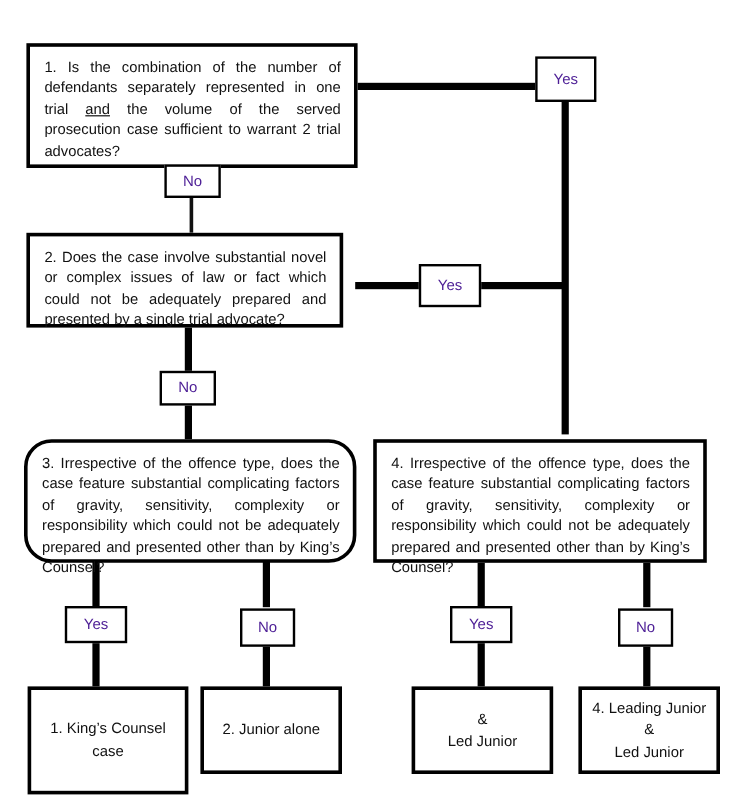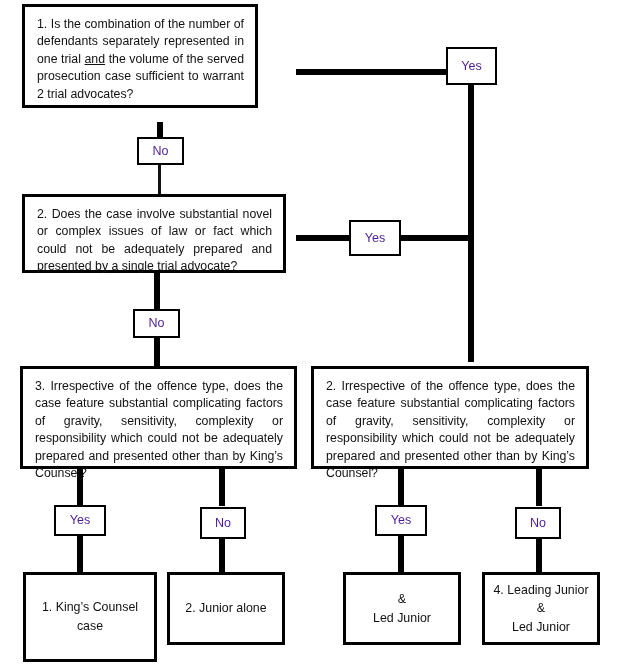--- a/index.html
+++ b/index.html
@@ -107,36 +107,36 @@
 
   <div class="conn" style="left:219px; top:468px; width:6px; height:38px;"></div>
   <div class="conn" style="left:219px; top:535px; width:6px; height:38px;"></div>
 
   <div class="conn" style="left:398px; top:468px; width:6px; height:38px;"></div>
   <div class="conn" style="left:398px; top:535px; width:6px; height:38px;"></div>
 
   <div class="conn" style="left:536px; top:468px; width:6px; height:38px;"></div>
   <div class="conn" style="left:536px; top:535px; width:6px; height:38px;"></div>
 
-  <div class="node qbox" style="left:22px; top:4px; width:236px; height:104px; border-width:3px;">
+  <div class="node qbox" style="left:22px; top:36px; width:276px; height:104px; border-width:3px;">
     <div class="qtext">
       <span>1. Is the combination of the number of defendants separately represented in one trial </span><u>and</u><span> the volume of the served prosecution case sufficient to warrant 2 trial advocates?</span>
     </div>
   </div>
 
   <div class="node qbox" style="left:22px; top:194px; width:264px; height:79px; border-width:3px;">
     <div class="qtext">2. Does the case involve substantial novel or complex issues of law or fact which could not be adequately prepared and presented by a single trial advocate?</div>
   </div>
 
-  <div class="node qbox" style="left:20px; top:366px; width:277px; height:103px; border-width:3px;">
+  <div class="node qbox" style="left:20px; top:366px; width:277px; height:103px; border-width:3px;border-radius:23px;">
     <div class="qtext">3. Irrespective of the offence type, does the case feature substantial complicating factors of gravity, sensitivity, complexity or responsibility which could not be adequately prepared and presented other than by King’s Counsel?</div>
   </div>
 
   <div class="node qbox" style="left:311px; top:366px; width:278px; height:103px; border-width:3px;">
-    <div class="qtext">2. Irrespective of the offence type, does the case feature substantial complicating factors of gravity, sensitivity, complexity or responsibility which could not be adequately prepared and presented other than by King’s Counsel?</div>
+    <div class="qtext">4. Irrespective of the offence type, does the case feature substantial complicating factors of gravity, sensitivity, complexity or responsibility which could not be adequately prepared and presented other than by King’s Counsel?</div>
   </div>
 
   <div class="node ynbox" style="left:446px; top:47px; width:51px; height:38px;">
     <span class="ynlabel">Yes</span>
   </div>
 
   <div class="node ynbox" style="left:137px; top:137px; width:47px; height:28px;">
     <span class="ynlabel">No</span>
   </div>
 

